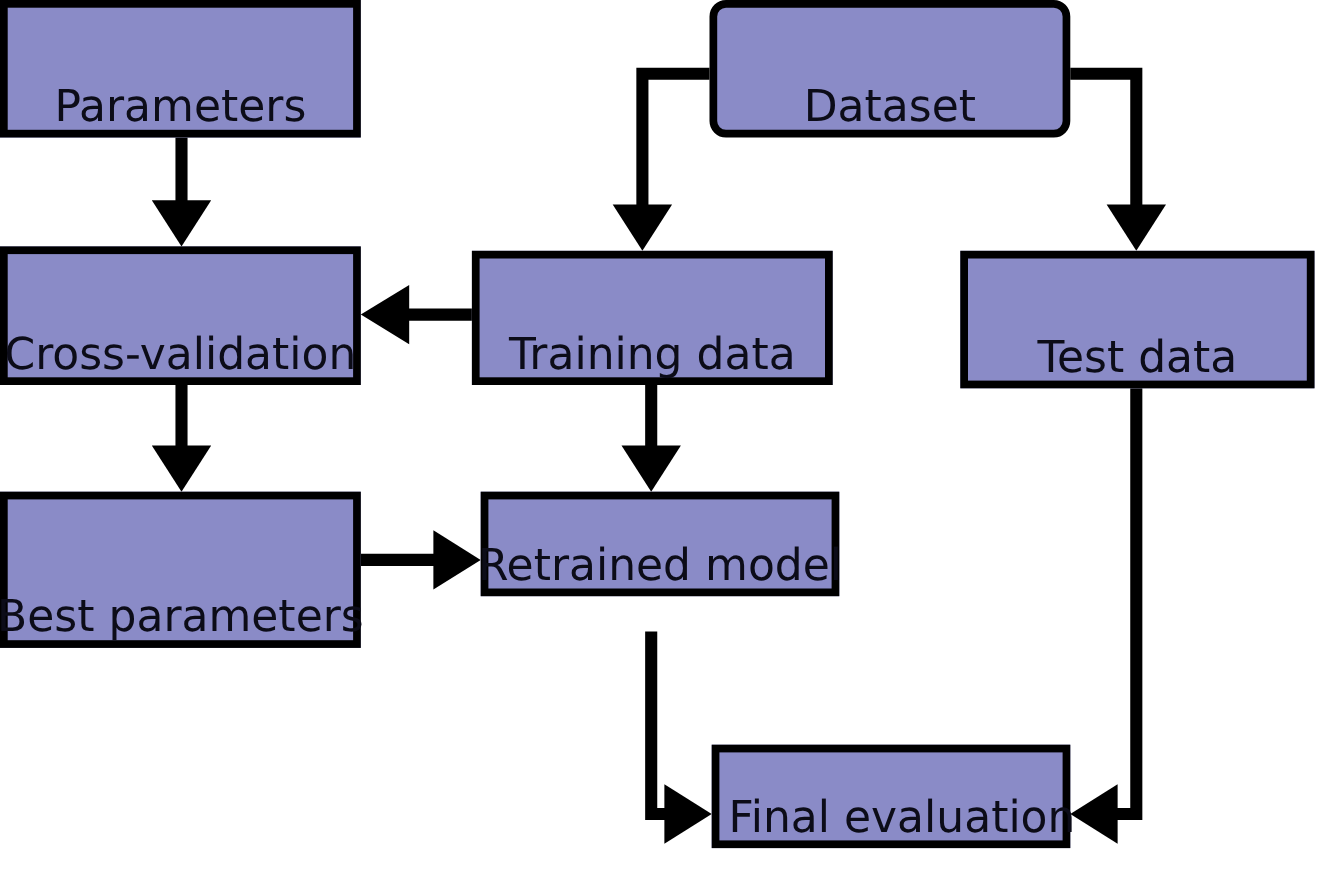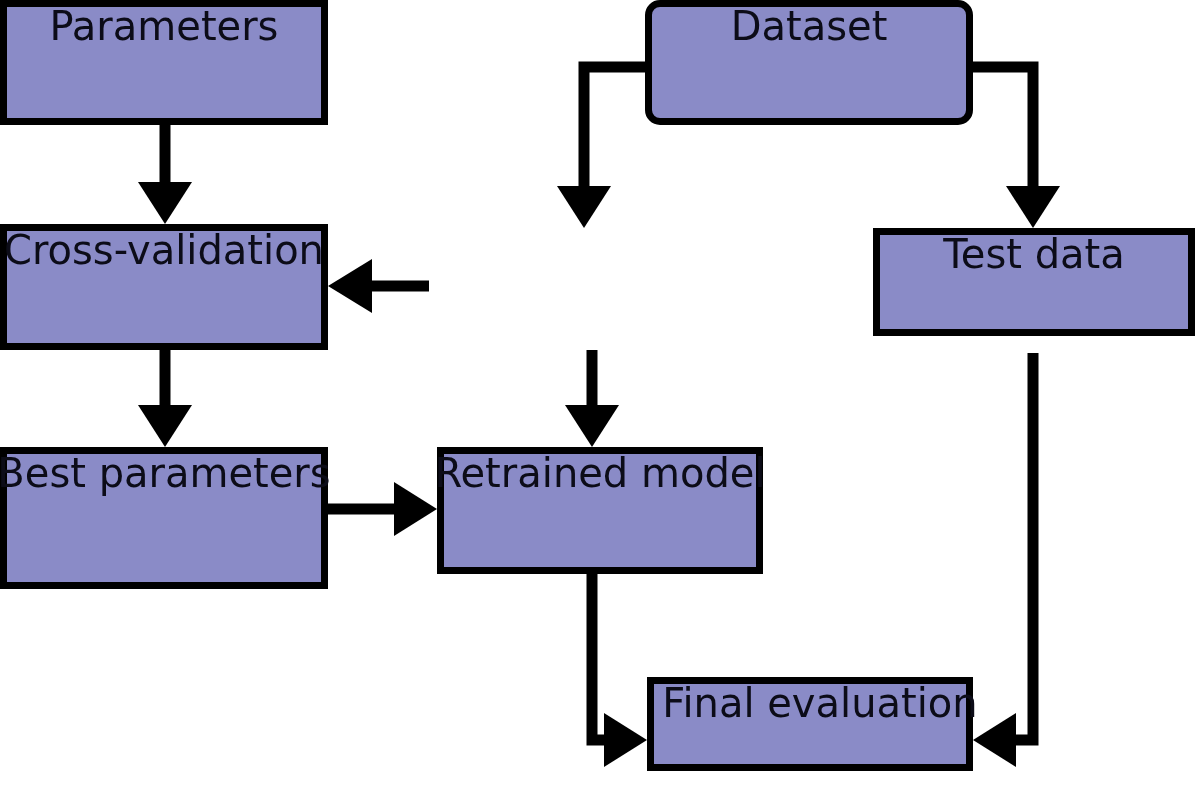--- a/index.html
+++ b/index.html
@@ -23,21 +23,21 @@
     top: 0;
     left: 0;
     width: 1200px;
     height: 804px;
     display: block;
   }
   .node-box {
     position: absolute;
     box-sizing: border-box;
     display: flex;
-    align-items: flex-start;
+    align-items: flex-end;
     justify-content: center;
     background: #8a8bc7;
     border: 7px solid #000000;
     color: #0c0c18;
     font-family: "DejaVu Sans", sans-serif;
     font-size: 40px;
     line-height: 1;
     letter-spacing: 0px;
     white-space: nowrap;
     user-select: none;
@@ -106,30 +106,33 @@
   </div>
 
   <div class="node-box" style="left:645px; top:0px; width:328px; height:125px;border-radius:15px;">
     <span class="node-label">Dataset</span>
   </div>
 
   <div class="node-box" style="left:0px; top:224px; width:328px; height:126px;">
     <span class="node-label">Cross-validation</span>
   </div>
 
+  <div class="node-box" style="left:429px; top:228px; width:328px; height:122px;">
+    <span class="node-label">Training data</span>
+  </div>
 
-  <div class="node-box" style="left:873px; top:228px; width:322px; height:108px;">
+  <div class="node-box" style="left:873px; top:228px; width:322px; height:125px;">
     <span class="node-label">Test data</span>
   </div>
 
   <div class="node-box" style="left:0px; top:447px; width:328px; height:142px;">
     <span class="node-label">Best parameters</span>
   </div>
 
-  <div class="node-box" style="left:437px; top:447px; width:326px; height:127px;">
+  <div class="node-box" style="left:437px; top:447px; width:326px; height:95px;">
     <span class="node-label">Retrained model</span>
   </div>
 
   <div class="node-box" style="left:647px; top:677px; width:326px; height:94px;padding-left:20px;">
     <span class="node-label">Final evaluation</span>
   </div>
 
 </div>
 
 </body></html>

